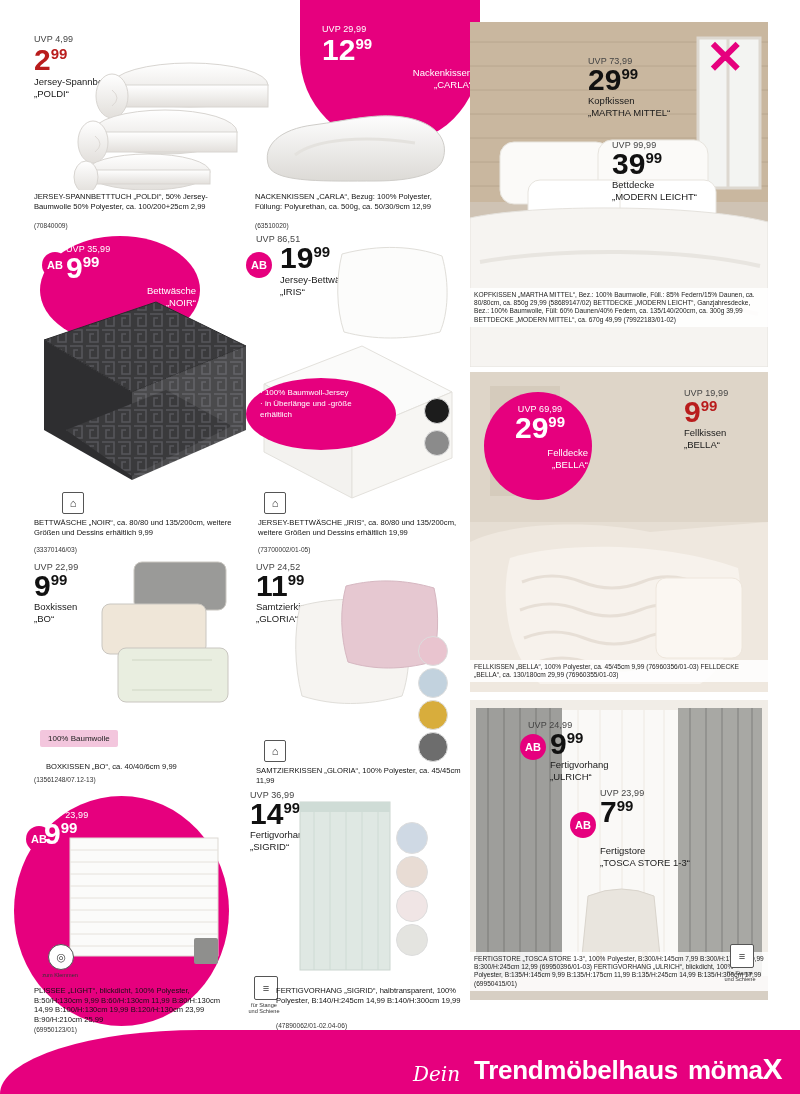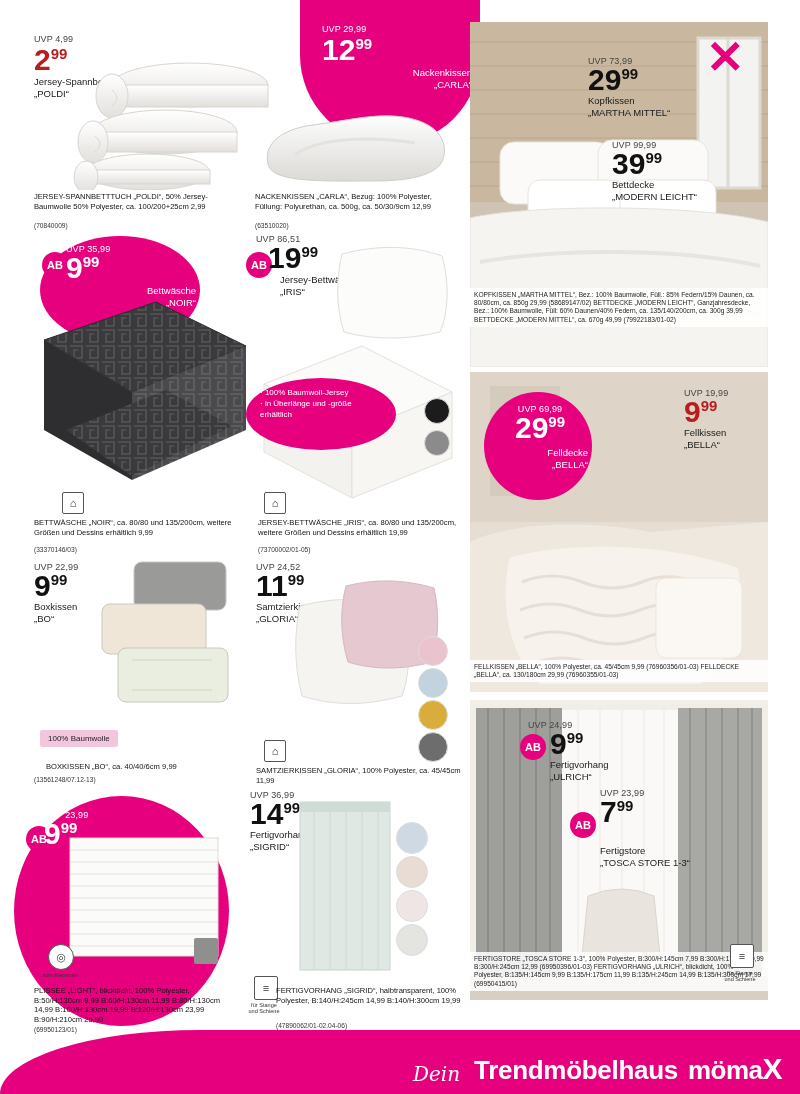--- a/index.html
+++ b/index.html
@@ -252,21 +252,21 @@
     </svg>
   </div>
 
   <div class="icon-box" style="left:62px; top:492px;">⌂</div>
   <div class="desc" style="position:absolute; left:34px; top:518px; width:210px;"><span>BETTWÄSCHE „NOIR“, ca. 80/80 und 135/200cm, weitere Größen und Dessins erhältlich 9,99</span></div>
   <div class="artnum" style="position:absolute; left:34px; top:546px;">(33370146/03)</div>
 
   <div class="circle-ab" style="left:246px; top:252px;">AB</div>
   <div class="prod" style="left:256px; top:234px; width:140px;">
     <div class="uvp">UVP 86,51</div>
-    <div class="price-black big" style="margin-left:12px;">
+    <div class="price-black big" style="margin-left:24px;">
       <span>19</span><span class="cents">99</span>
     </div>
     <div class="label" style="margin-top:3px; margin-left:24px;">
       <div>Jersey-Bettwäsche</div>
       <div>„IRIS“</div>
     </div>
   </div>
 
   <div class="photo" style="left:330px; top:236px; width:125px; height:110px;">
     <svg viewBox="0 0 125 110" width="125" height="110">

